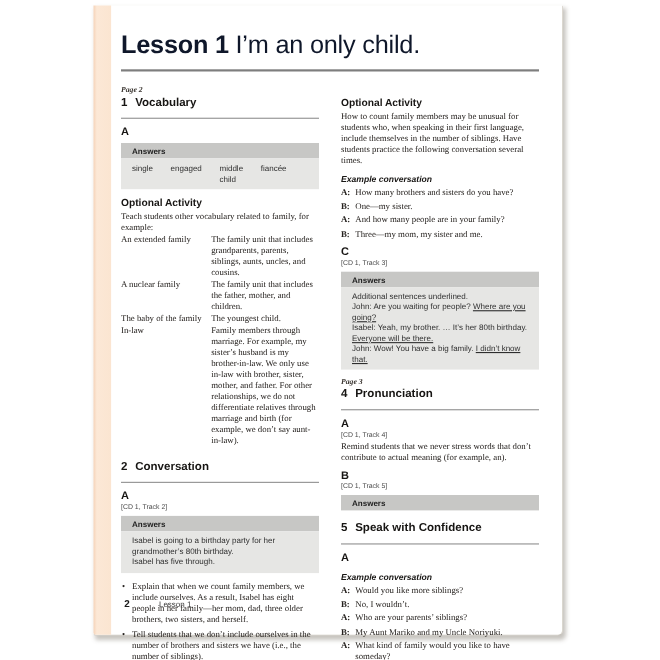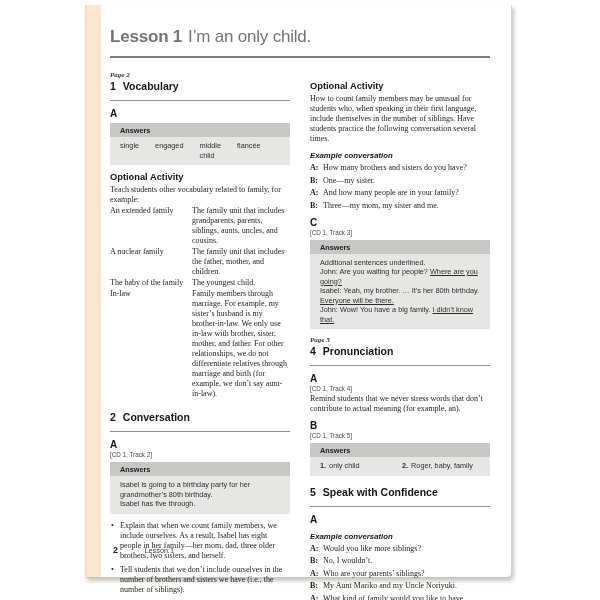--- a/index.html
+++ b/index.html
@@ -19,21 +19,21 @@
     width:16px; height:100%; flex-shrink:0;
     background:linear-gradient(90deg,#f5d3b9 0,#fce8d6 3px,#fbe5d1 100%);
     border-radius:0 0 0 2px;
   }
   .content {
     flex:1; position:relative;
     padding:22px 22px 0 9px;
   }
 
   
-  .lesson-title { font-family:"Liberation Sans", sans-serif; font-size:17px; color:#737373; letter-spacing:-0.2px; }
+  .lesson-title { font-family:"Liberation Sans", sans-serif; font-size:23px; color:#0f172a; letter-spacing:-0.2px; }
   .lesson-title .bold { font-weight:bold; margin-right:6px; }
   .title-rule { height:2px; background:#7e7e7e; margin-top:9px; }
 
   
   .columns { display:flex; gap:20px; margin-top:13px; }
   .col { width:180px; }
 
   .page-marker { font-size:7px; font-style:italic; font-weight:bold; color:#3a3530; margin-bottom:1px; }
   .section-heading {
     font-family:"Liberation Sans", sans-serif; font-weight:bold; font-size:10.5px; color:#171513;
@@ -198,24 +198,20 @@
 
         <div class="ex-label">A</div>
         <div class="cd-track">[CD 1, Track 4]</div>
         <div class="body-text mt2">Remind students that we never stress words that don’t contribute to actual meaning (for example, an).</div>
 
         <div class="ex-label mt6">B</div>
         <div class="cd-track">[CD 1, Track 5]</div>
 
         <div class="answers-box">
           <div class="answers-head">Answers</div>
-          <div class="answers-body pron-row">
-            <span class="pron-item"><b>1.</b><span>only child</span></span>
-            <span class="pron-item"><b>2.</b><span>Roger, baby, family</span></span>
-          </div>
         </div>
 
         <div class="section-heading mt10">
           <span class="num">5</span><span>Speak with Confidence</span>
         </div>
 
         <div class="ex-label">A</div>
 
         <div class="example-heading">Example conversation</div>
         <div class="dlg">

